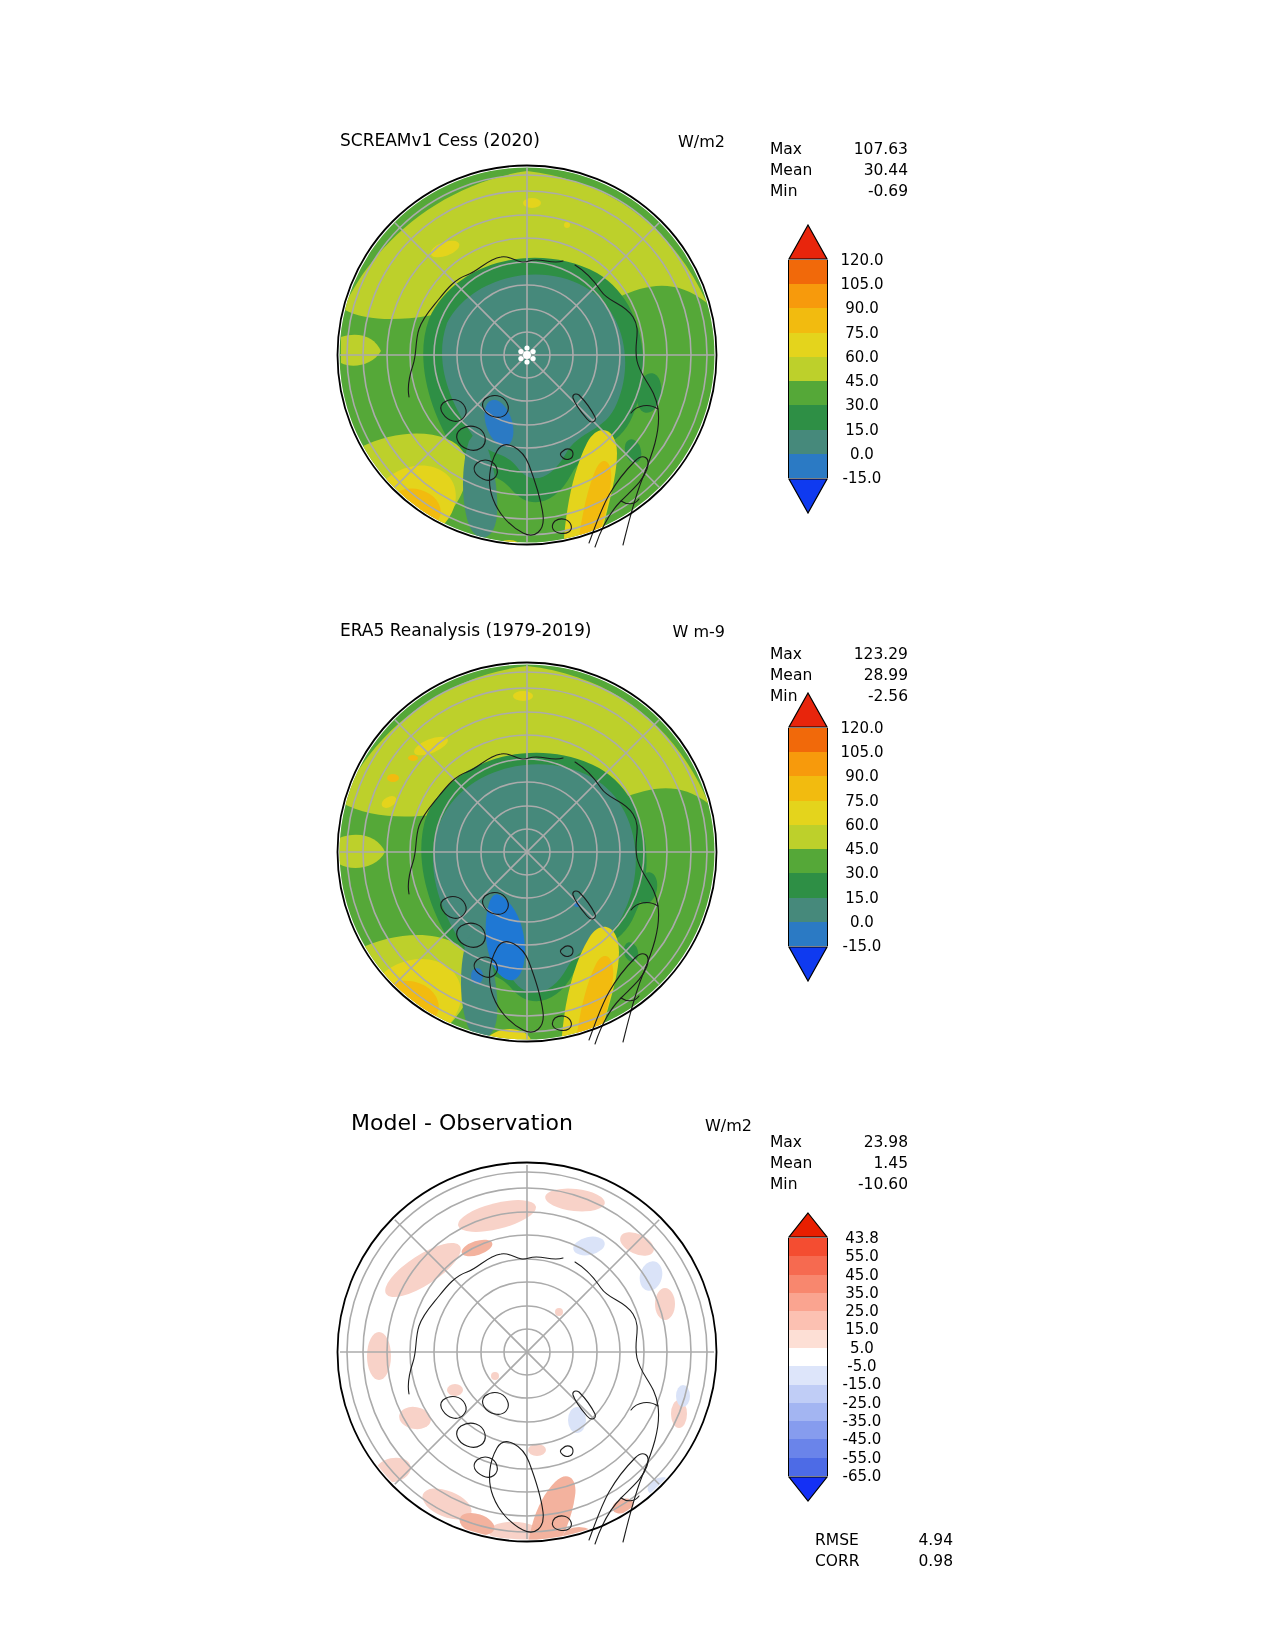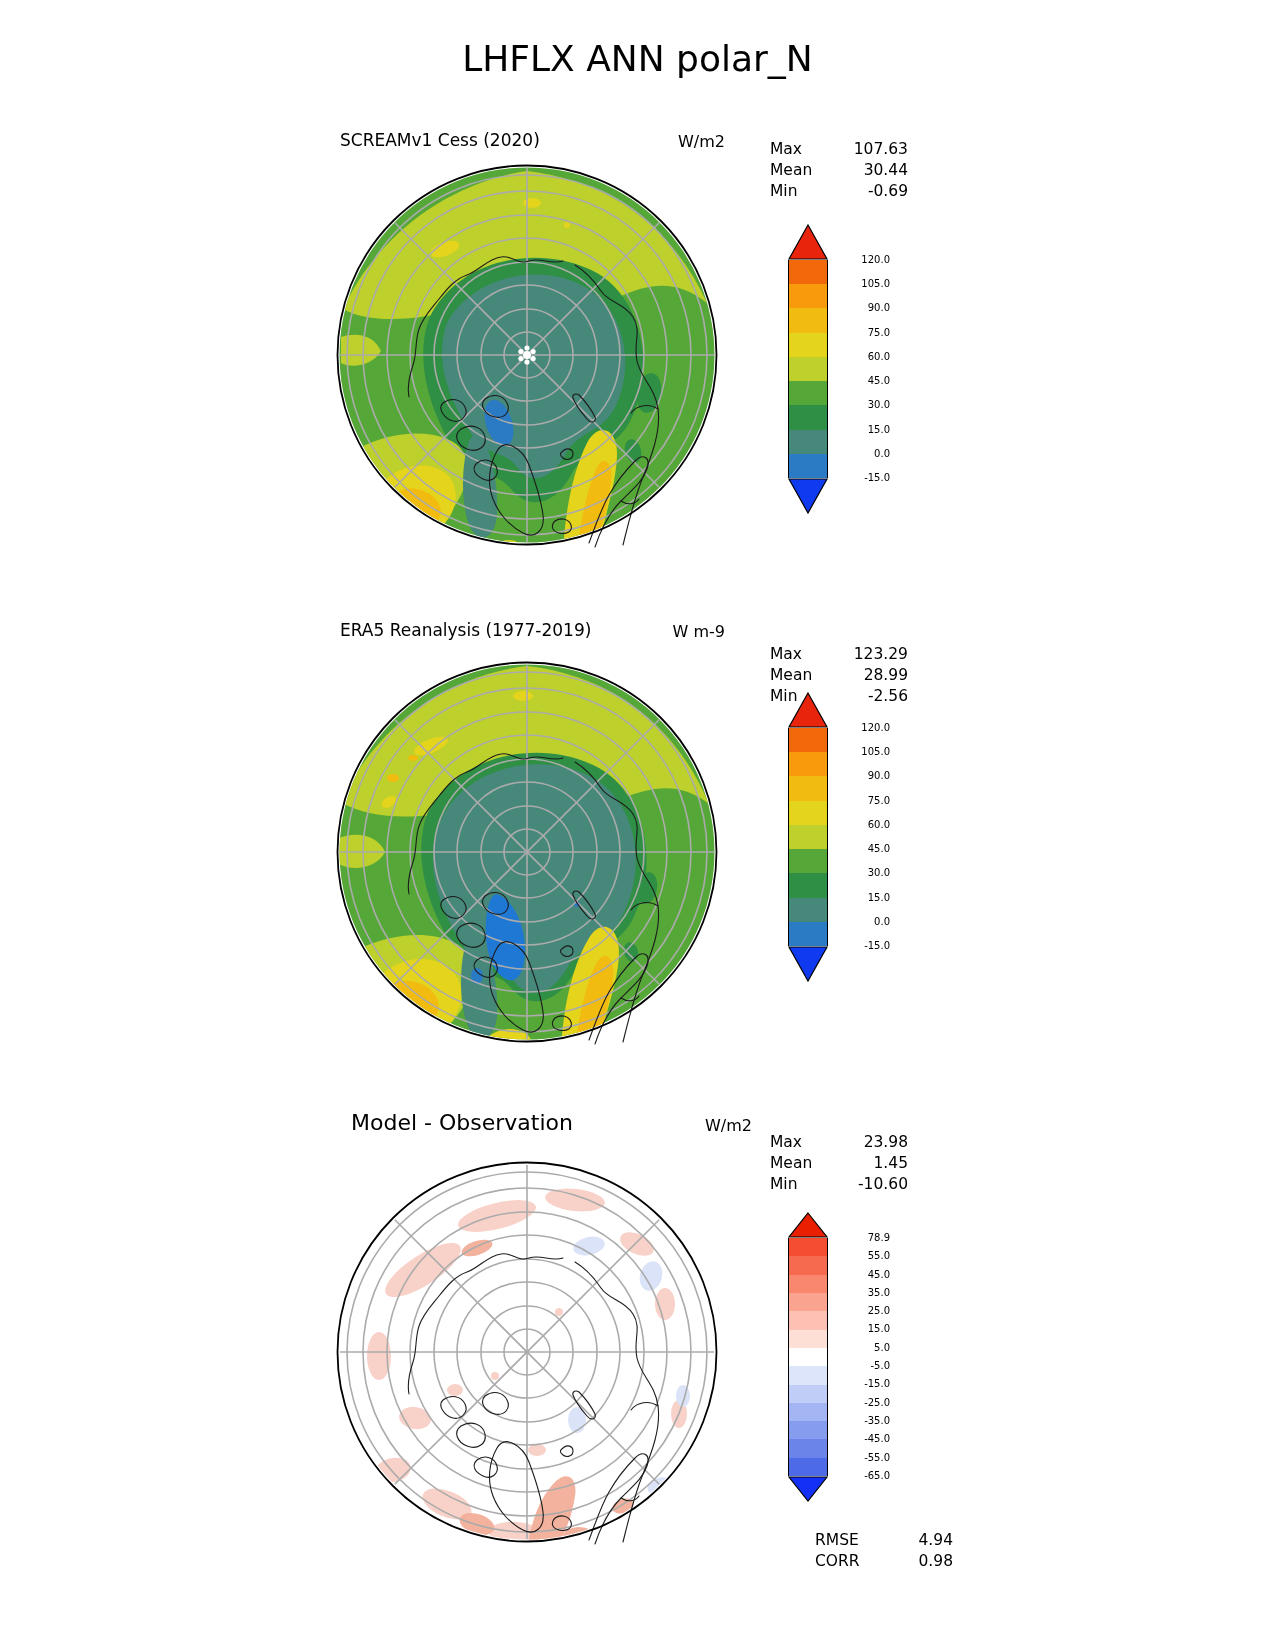--- a/index.html
+++ b/index.html
@@ -8,21 +8,21 @@
   .abs{position:absolute;}
   .main-title{left:0;right:0;top:38px;text-align:center;font-size:36px;}
   .subtitle{font-size:17px;}
   .units{width:160px;text-align:right;font-size:16px;}
   .p3title{font-size:22px;text-align:left;width:400px;}
   .stats{width:138px;font-size:15.5px;line-height:21px;}
   .statrow{display:flex;justify-content:space-between;}
   .metrics{width:138px;font-size:15.5px;line-height:21px;}
   .cbbody{width:38px;display:flex;flex-direction:column;border-left:1px solid #000;border-right:1px solid #000;}
   .cbseg{flex:1 1 auto;}
-  .cbtick{position:absolute;left:834px;width:56px;text-align:right;font-size:10px;line-height:18px;}
+  .cbtick{position:absolute;left:834px;width:56px;text-align:center;font-size:15px;line-height:18px;}
   svg{display:block;}
 </style>
 </head>
 <body>
 
 <div id="page">
 
   <svg width="0" height="0" style="position:absolute" aria-hidden="true">
     <defs>
       <clipPath id="mapclip">
@@ -53,21 +53,20 @@
         <path d="M170,296 C162,310 160,328 166,344 C172,360 184,372 196,378 C208,384 218,376 216,360 C214,344 208,326 202,310 C196,294 178,282 170,296 Z"></path>
         <path d="M228,366 C234,362 242,364 244,370 C246,376 240,380 232,378 C224,376 224,370 228,366 Z"></path>
         <path d="M236,296 C240,292 246,294 246,299 C246,304 240,306 236,303 C232,300 233,298 236,296 Z"></path>
         <path d="M252,240 C258,246 264,254 268,262 C270,267 264,269 260,264 C254,257 248,249 246,243 C245,239 249,238 252,240 Z"></path>
         <path d="M268,392 C274,374 282,358 294,346 C306,334 316,326 320,314 C324,302 316,298 308,306 C300,314 290,326 282,340 C274,354 268,372 262,388"></path>
         <path d="M294,346 C300,350 308,350 312,344"></path>
       </g>
     </defs>
   </svg>
 
-  <div class="abs main-title">LHFLX ANN polar_N</div>
 
   <div class="abs subtitle" style="left:340px;top:130px;">SCREAMv1 Cess (2020)</div>
   <div class="abs units" style="left:565px;top:132px;">W/m2</div>
 
   <div class="abs stats" style="left:770px;top:139px;">
     <div class="statrow">
         <span>Max</span>
         <span>107.63</span>
       </div>
     <div class="statrow">
@@ -141,21 +140,21 @@
   <span class="cbtick" style="top:275px;">105.0</span>
   <span class="cbtick" style="top:299px;">90.0</span>
   <span class="cbtick" style="top:324px;">75.0</span>
   <span class="cbtick" style="top:348px;">60.0</span>
   <span class="cbtick" style="top:372px;">45.0</span>
   <span class="cbtick" style="top:396px;">30.0</span>
   <span class="cbtick" style="top:421px;">15.0</span>
   <span class="cbtick" style="top:445px;">0.0</span>
   <span class="cbtick" style="top:469px;">-15.0</span>
 
-  <div class="abs subtitle" style="left:340px;top:620px;">ERA5 Reanalysis (1977-2019)</div>
+  <div class="abs subtitle" style="left:340px;top:620px;">ERA5 Reanalysis (1979-2019)</div>
   <div class="abs units" style="left:565px;top:622px;">W m-9</div>
 
   <div class="abs stats" style="left:770px;top:644px;">
     <div class="statrow">
         <span>Max</span>
         <span>123.29</span>
       </div>
     <div class="statrow">
         <span>Mean</span>
         <span>28.99</span>
@@ -298,21 +297,21 @@
     <div class="cbseg" style="background-color: rgb(221, 229, 250);"></div>
     <div class="cbseg" style="background-color: rgb(192, 205, 246);"></div>
     <div class="cbseg" style="background-color: rgb(163, 181, 242);"></div>
     <div class="cbseg" style="background-color: rgb(134, 156, 238);"></div>
     <div class="cbseg" style="background-color: rgb(106, 132, 234);"></div>
     <div class="cbseg" style="background-color: rgb(77, 107, 230);"></div>
   </div>
   <svg class="abs" style="left:788px;top:1476px;" width="40" height="26">
     <polygon points="1,1 39,1 20,25" stroke="#000" stroke-width="1.2" style="fill: rgb(20, 48, 245);"></polygon>
   </svg>
-  <span class="cbtick" style="top:1229px;">78.9</span>
+  <span class="cbtick" style="top:1229px;">43.8</span>
   <span class="cbtick" style="top:1247px;">55.0</span>
   <span class="cbtick" style="top:1266px;">45.0</span>
   <span class="cbtick" style="top:1284px;">35.0</span>
   <span class="cbtick" style="top:1302px;">25.0</span>
   <span class="cbtick" style="top:1320px;">15.0</span>
   <span class="cbtick" style="top:1339px;">5.0</span>
   <span class="cbtick" style="top:1357px;">-5.0</span>
   <span class="cbtick" style="top:1375px;">-15.0</span>
   <span class="cbtick" style="top:1394px;">-25.0</span>
   <span class="cbtick" style="top:1412px;">-35.0</span>

